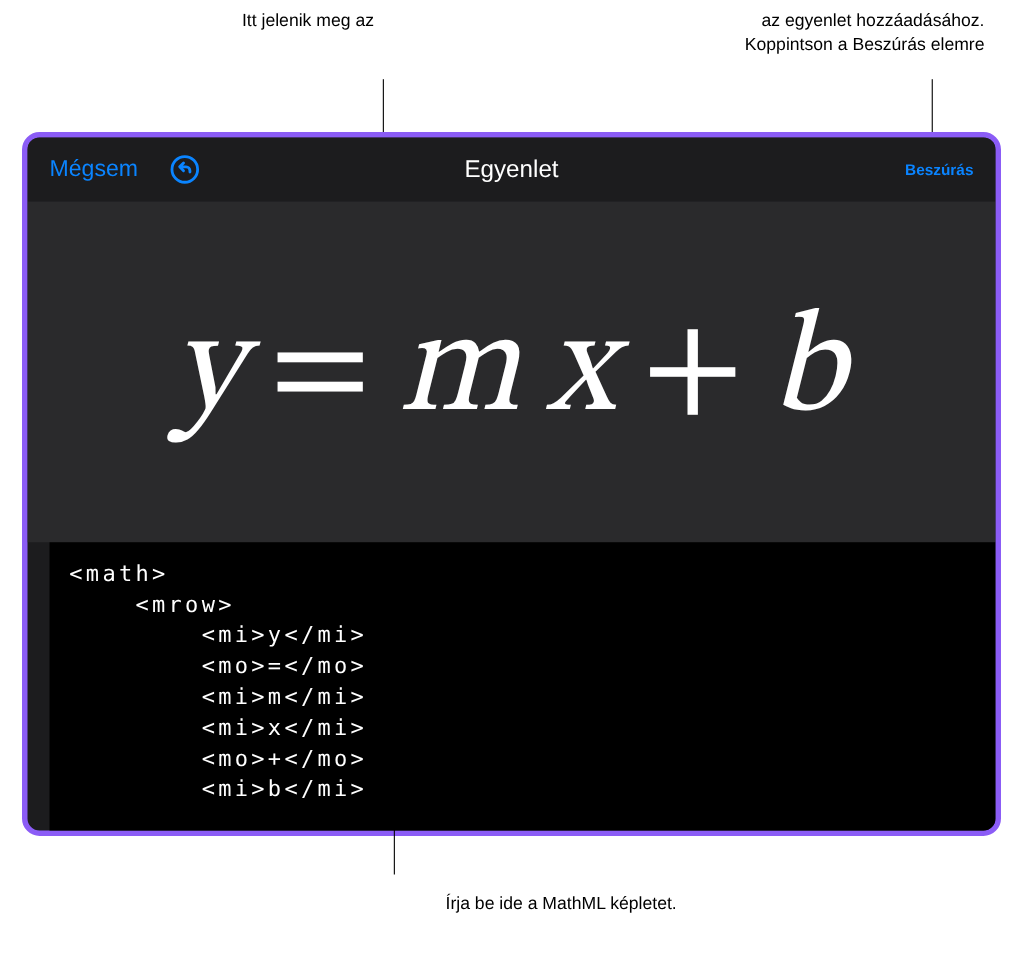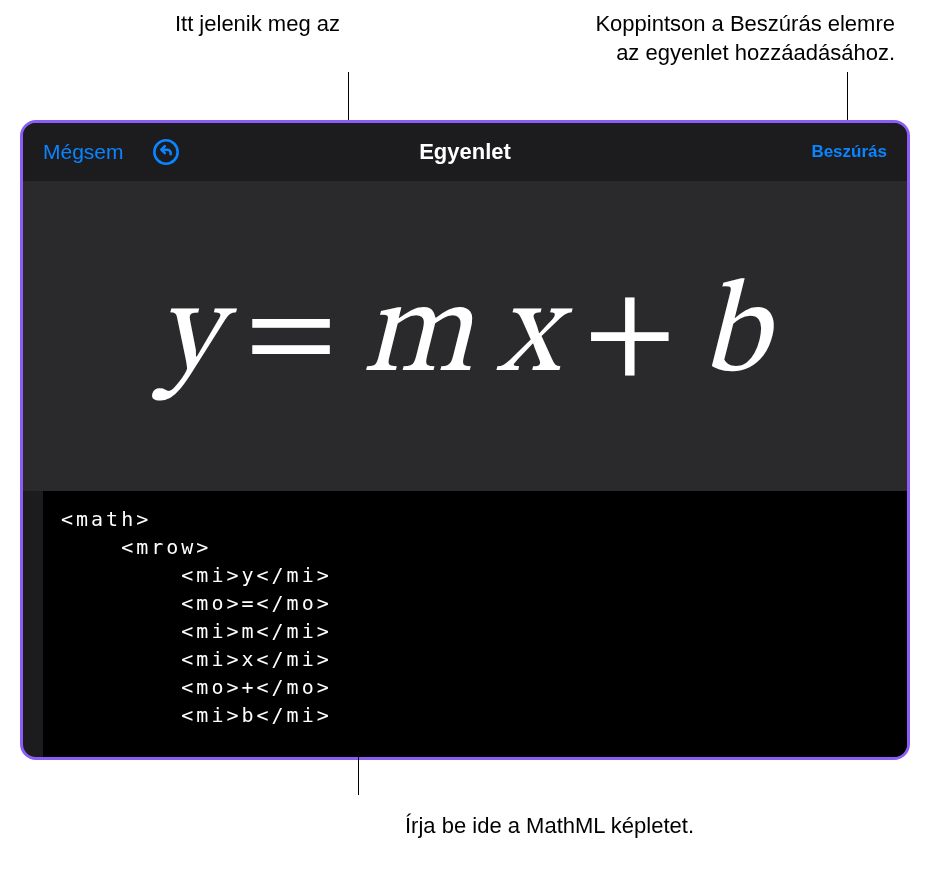--- a/index.html
+++ b/index.html
@@ -11,38 +11,38 @@
       width: 931px;
       height: 872px;
       background: #ffffff;
       font-family: -apple-system, BlinkMacSystemFont, "Helvetica Neue", sans-serif;
       position: relative;
       overflow: hidden;
     }
     .callout {
       position: absolute;
       color: #000;
-      font-size: 22px;
+      font-size: 16px;
       line-height: 1.3;
       text-align: right;
     }
     .callout-line {
       position: absolute;
       background: #000;
     }
     .editor-container {
       position: absolute;
       left: 20px;
       top: 120px;
       width: 890px;
       height: 640px;
       background: #1c1c1e;
       border-radius: 16px;
       overflow: hidden;
-      border: 3px solid #8b5cf6;
+      border: 5px solid #8b5cf6;
     }
     .toolbar {
       height: 58px;
       display: flex;
       align-items: center;
       padding: 0 20px;
       position: relative;
       background: #1c1c1e;
     }
     .cancel-btn {
@@ -57,26 +57,26 @@
       color: #0a84ff;
       display: inline-flex;
       align-items: center;
     }
     .title {
       position: absolute;
       left: 50%;
       transform: translateX(-50%);
       color: #fff;
       font-size: 22px;
-      font-weight: 700;
+      font-weight: 400;
     }
     .insert-btn {
       margin-left: auto;
       color: #0a84ff;
-      font-size: 17px;
+      font-size: 14px;
       font-weight: 600;
       background: none;
       border: none;
       cursor: pointer;
     }
     .preview-area {
       height: 310px;
       background: #2a2a2c;
       display: flex;
       align-items: center;
@@ -116,22 +116,22 @@
   </style>
 </head>
 <body>
 
 <div class="callout" style="left:90px; top:10px; width:250px;">
   <div>Itt jelenik meg az</div>
 </div>
 <div class="callout-line" style="left:348px; top:72px; width:1px; height:140px;"></div>
 
 <div class="callout" style="left:435px; top:10px; width:460px;">
+  <div>az egyenlet hozzáadásához.</div>
   <div>Koppintson a Beszúrás elemre</div>
-  <div>az egyenlet hozzáadásához.</div>
 </div>
 <div class="callout-line" style="left:847px; top:72px; width:1px; height:63px;"></div>
 
 <div class="editor-container">
   <div class="toolbar">
     <button class="cancel-btn">Mégsem</button>
     <span class="undo-icon">
       <svg width="28" height="28" viewBox="0 0 24 24" fill="none" stroke="#0a84ff" stroke-width="2.2" stroke-linecap="round" stroke-linejoin="round">
         <circle cx="12" cy="12" r="10"></circle>
         <path d="M8 10 l3 -3 M8 10 l3 3 M8 10 h5 a3 3 0 0 1 3 3 v1"></path>

